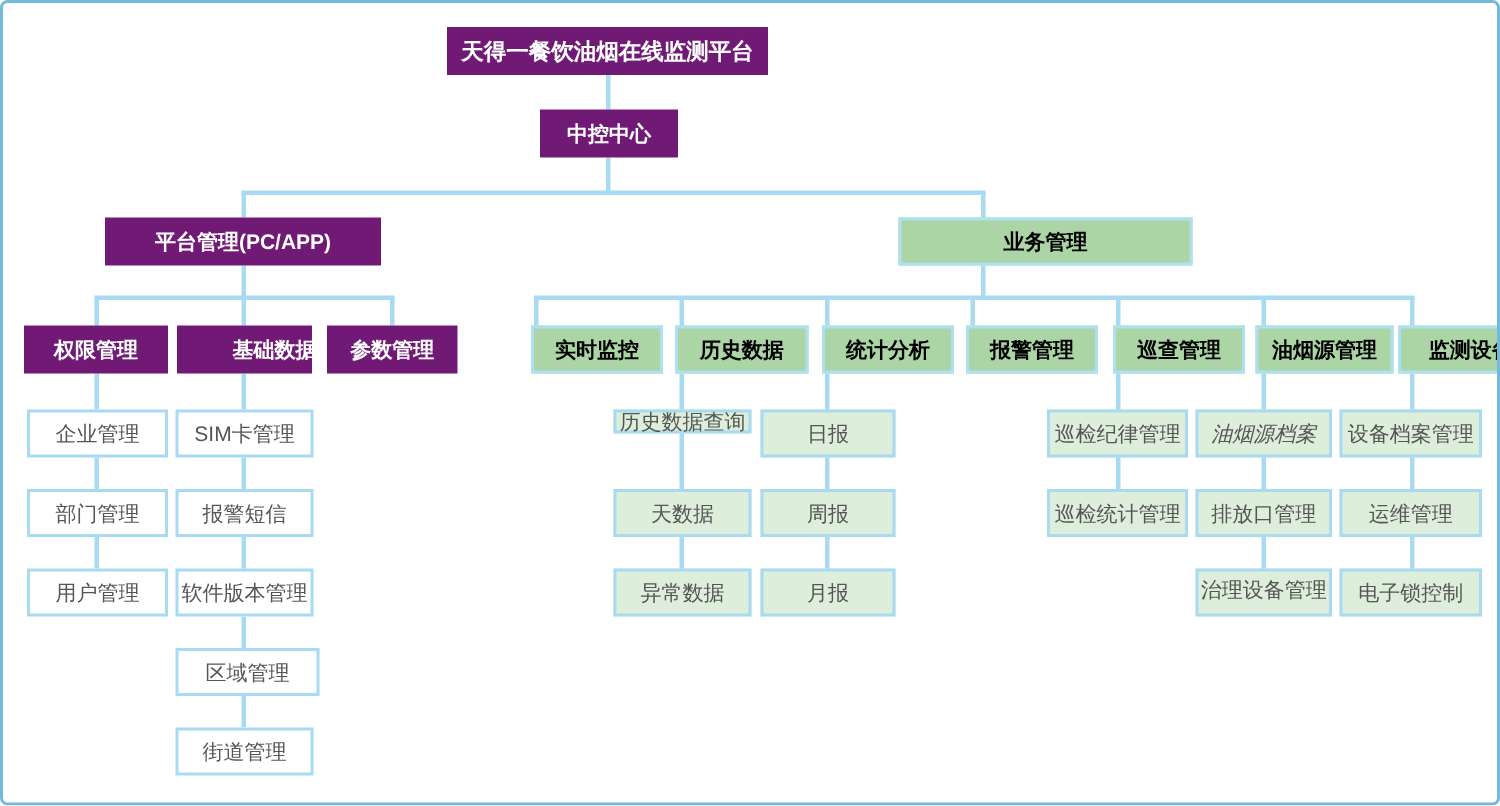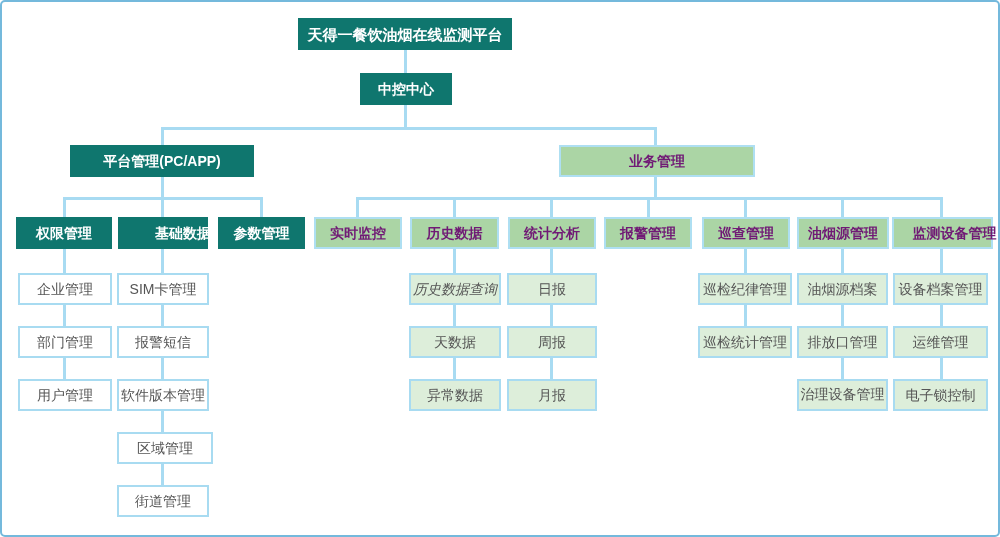--- a/index.html
+++ b/index.html
@@ -29,29 +29,30 @@
     box-sizing: border-box;
     display: flex;
     align-items: center;
     justify-content: center;
     font-size: 14px;
     line-height: 1;
     white-space: nowrap;
     text-align: center;
   }
   .node.blue {
-    background: #0f766e;
+    background: #701a75;
     color: #ffffff;
     font-weight: bold;
   }
   .node.green {
     background: #abd5a5;
-    color: #701a75;
+    color: #000000;
     font-weight: bold;
     border: 2px solid #aedff2;
+    margin-left: 40px;
   }
   .node.lightgreen {
     background: #ddeeda;
     color: #555555;
     border: 2px solid #a8dbf1;
   }
   .node.white {
     background: #ffffff;
     color: #555555;
     border: 2px solid #a8dbf1;
@@ -108,28 +109,28 @@
       <div class="node green" style="left: 795px; top: 215px; width: 92px; height: 32px;">油烟源管理</div>
       <div class="node green" style="left: 890px; top: 215px; width: 101px; height: 32px; padding-left: 24px;">监测设备管理</div>
       <div class="node white" style="left: 16px; top: 271px; width: 94px; height: 32px;">企业管理</div>
       <div class="node white" style="left: 16px; top: 324px; width: 94px; height: 32px;">部门管理</div>
       <div class="node white" style="left: 16px; top: 377px; width: 94px; height: 32px;">用户管理</div>
       <div class="node white" style="left: 115px; top: 271px; width: 92px; height: 32px;">SIM卡管理</div>
       <div class="node white" style="left: 115px; top: 324px; width: 92px; height: 32px;">报警短信</div>
       <div class="node white" style="left: 115px; top: 377px; width: 92px; height: 32px;">软件版本管理</div>
       <div class="node white" style="left: 115px; top: 430px; width: 96px; height: 32px;">区域管理</div>
       <div class="node white" style="left: 115px; top: 483px; width: 92px; height: 32px;">街道管理</div>
-      <div class="node lightgreen" style="left: 407px; top: 271px; width: 92px; height: 32px; font-style: italic;">历史数据查询</div>
+      <div class="node lightgreen" style="left: 407px; top: 271px; width: 92px; height: 16px;">历史数据查询</div>
       <div class="node lightgreen" style="left: 407px; top: 324px; width: 92px; height: 32px;">天数据</div>
       <div class="node lightgreen" style="left: 407px; top: 377px; width: 92px; height: 32px;">异常数据</div>
       <div class="node lightgreen" style="left: 505px; top: 271px; width: 90px; height: 32px;">日报</div>
       <div class="node lightgreen" style="left: 505px; top: 324px; width: 90px; height: 32px;">周报</div>
       <div class="node lightgreen" style="left: 505px; top: 377px; width: 90px; height: 32px;">月报</div>
       <div class="node lightgreen" style="left: 696px; top: 271px; width: 94px; height: 32px;">巡检纪律管理</div>
       <div class="node lightgreen" style="left: 696px; top: 324px; width: 94px; height: 32px;">巡检统计管理</div>
-      <div class="node lightgreen" style="left: 795px; top: 271px; width: 91px; height: 32px;">油烟源档案</div>
+      <div class="node lightgreen" style="left: 795px; top: 271px; width: 91px; height: 32px; font-style: italic;">油烟源档案</div>
       <div class="node lightgreen" style="left: 795px; top: 324px; width: 91px; height: 32px;">排放口管理</div>
       <div class="node lightgreen" style="left: 795px; top: 377px; width: 91px; height: 32px; font-family: Liberation Mono, monospace;">治理设备管理</div>
       <div class="node lightgreen" style="left: 891px; top: 271px; width: 95px; height: 32px;">设备档案管理</div>
       <div class="node lightgreen" style="left: 891px; top: 324px; width: 95px; height: 32px;">运维管理</div>
       <div class="node lightgreen" style="left: 891px; top: 377px; width: 95px; height: 32px;">电子锁控制</div>
     </div>
 </div>
 
 </body></html>

